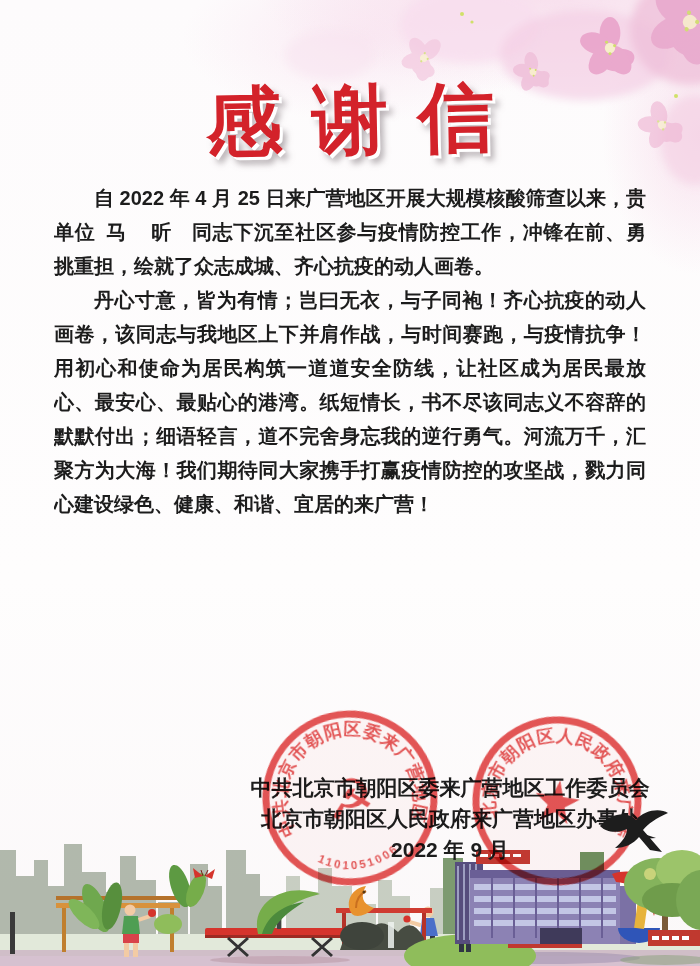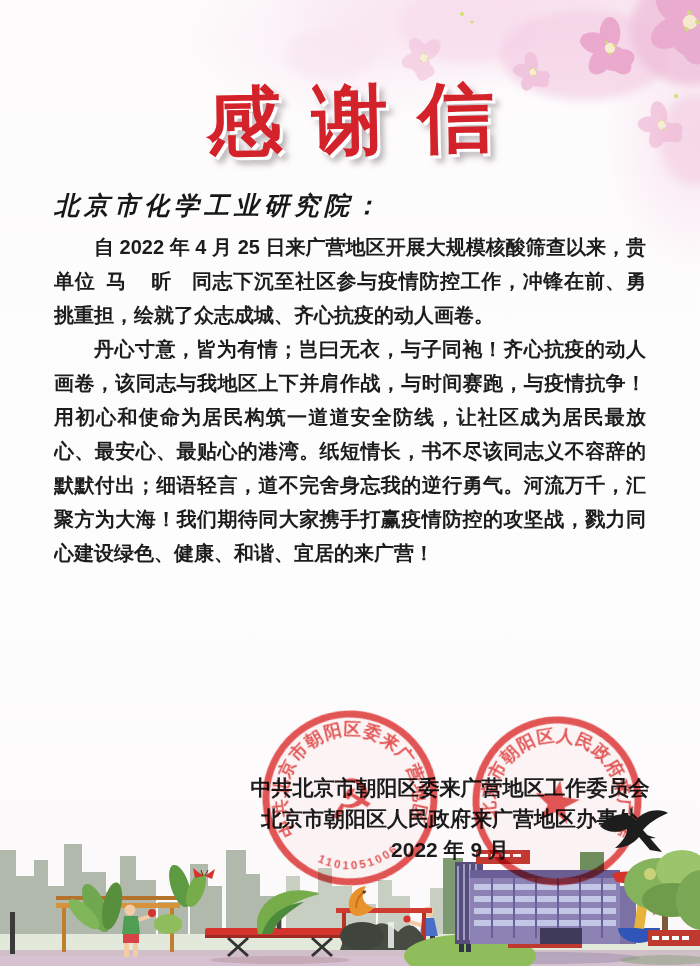--- a/index.html
+++ b/index.html
@@ -99,21 +99,20 @@
     <use href="#sakura" transform="translate(533,72) scale(.75) rotate(-10)" style="color:#efc0da" opacity=".85"></use>
     <use href="#sakura" transform="translate(424,58) scale(.85) rotate(40)" style="color:#f2c8de" opacity=".7"></use>
     <use href="#sakura" transform="translate(662,125) scale(.9) rotate(-15)" style="color:#eeb7d4" opacity=".65"></use>
     <circle cx="462" cy="14" r="2" fill="#cbe05a" opacity=".9"></circle>
     <circle cx="472" cy="22" r="1.6" fill="#cbe05a" opacity=".9"></circle>
     <circle cx="676" cy="96" r="2" fill="#cbe05a" opacity=".9"></circle>
   </svg>
 
   <h1 class="page-title">感谢信</h1>
 
-  <div class="salutation">北京市化学工业研究院：</div>
 
   <div class="letter-body">
     <p><span>自 2022 年 4 月 25 日来广营地区开展大规模核酸筛查以来，贵单位</span><span class="volunteer-name">马 昕</span><span>同志下沉至社区参与疫情防控工作，冲锋在前、勇挑重担，绘就了众志成城、齐心抗疫的动人画卷。</span></p>
     <p>丹心寸意，皆为有情；岂曰无衣，与子同袍！齐心抗疫的动人画卷，该同志与我地区上下并肩作战，与时间赛跑，与疫情抗争！用初心和使命为居民构筑一道道安全防线，让社区成为居民最放心、最安心、最贴心的港湾。纸短情长，书不尽该同志义不容辞的默默付出；细语轻言，道不完舍身忘我的逆行勇气。河流万千，汇聚方为大海！我们期待同大家携手打赢疫情防控的攻坚战，戮力同心建设绿色、健康、和谐、宜居的来广营！</p>
   </div>
 
   <div class="signature-block">
     <div>中共北京市朝阳区委来广营地区工作委员会</div>
     <div>北京市朝阳区人民政府来广营地区办事处</div>
     <div>2022 年 9 月</div>

